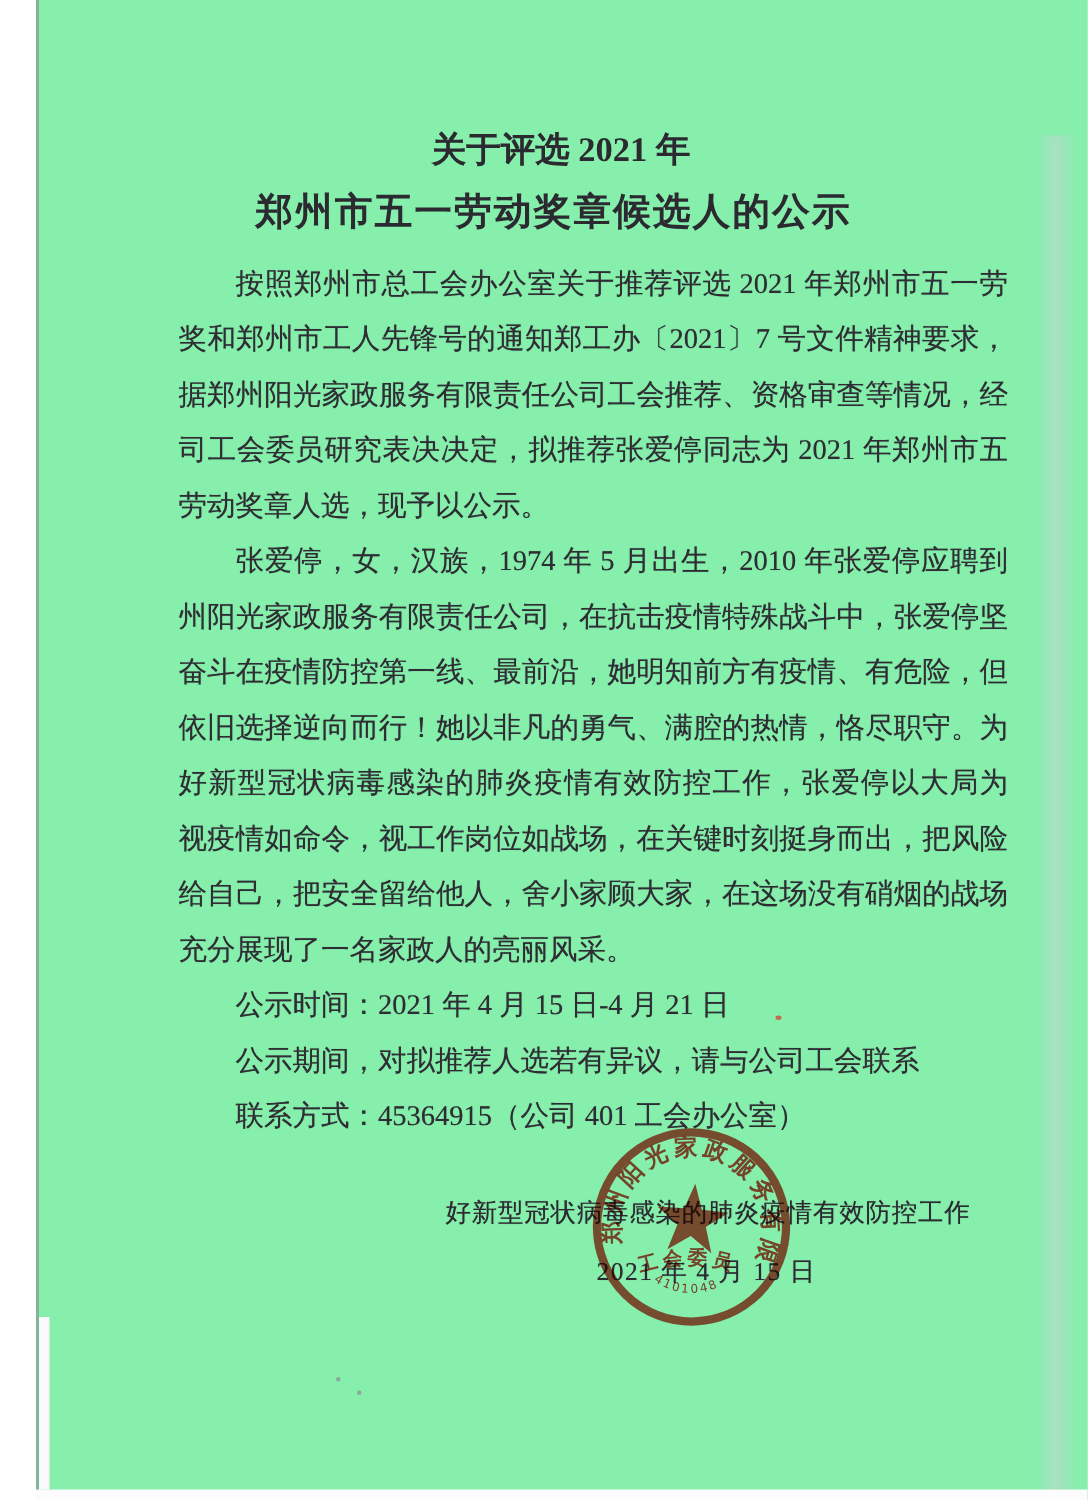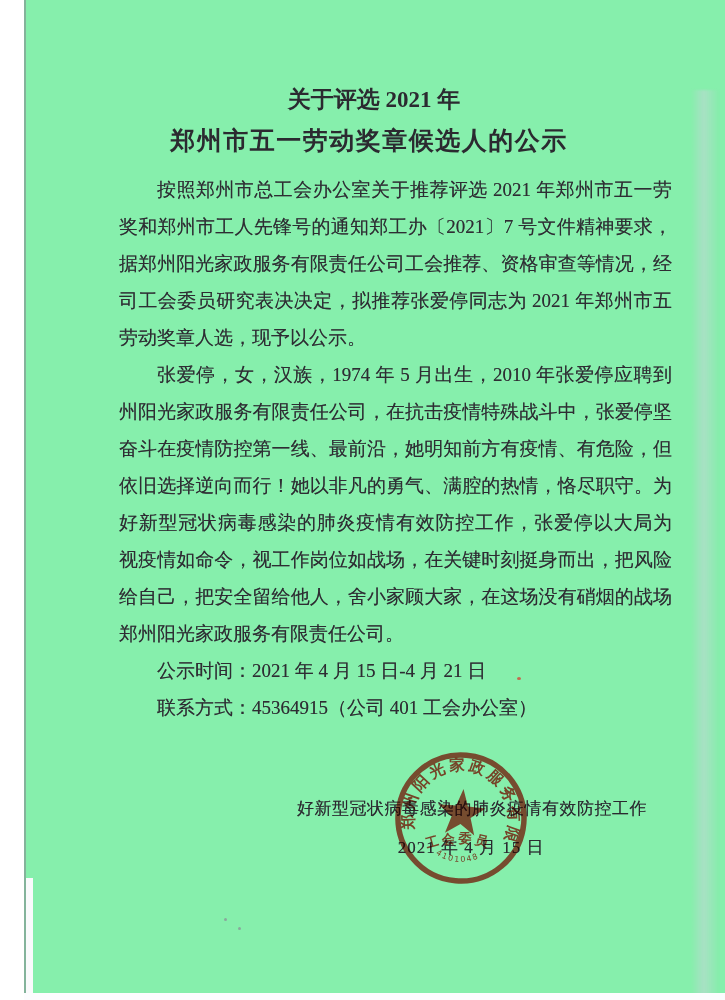--- a/index.html
+++ b/index.html
@@ -82,22 +82,23 @@
       <div class="line just">据郑州阳光家政服务有限责任公司工会推荐、资格审查等情况，经公</div>
       <div class="line just">司工会委员研究表决决定，拟推荐张爱停同志为 2021 年郑州市五一</div>
       <div class="line">劳动奖章人选，现予以公示。</div>
       <div class="line indent just">张爱停，女，汉族，1974 年 5 月出生，2010 年张爱停应聘到郑</div>
       <div class="line just">州阳光家政服务有限责任公司，在抗击疫情特殊战斗中，张爱停坚守</div>
       <div class="line just">奋斗在疫情防控第一线、最前沿，她明知前方有疫情、有危险，但她</div>
       <div class="line just">依旧选择逆向而行！她以非凡的勇气、满腔的热情，恪尽职守。为做</div>
       <div class="line just">好新型冠状病毒感染的肺炎疫情有效防控工作，张爱停以大局为重，</div>
       <div class="line just">视疫情如命令，视工作岗位如战场，在关键时刻挺身而出，把风险留</div>
       <div class="line just">给自己，把安全留给他人，舍小家顾大家，在这场没有硝烟的战场上</div>
-      <div class="line">郑州阳光家政服务有限责任公司。</div>
+      <div class="line">充分展现了一名家政人的亮丽风采。</div>
       <div class="line indent">公示时间：2021 年 4 月 15 日-4 月 21 日</div>
+      <div class="line indent">公示期间，对拟推荐人选若有异议，请与公司工会联系</div>
       <div class="line indent">联系方式：45364915（公司 401 工会办公室）</div>
     </div>
 
   <div class="sig sig-org">好新型冠状病毒感染的肺炎疫情有效防控工作</div>
   <div class="sig sig-date">2021 年 4 月 15 日</div>
 
   <svg class="seal" viewBox="0 0 136 136" xmlns="http://www.w3.org/2000/svg">
     <defs>
       <path id="arc-company" d="M 23.1 85 A 48 48 0 1 1 112.9 85" fill="none"></path>
       <path id="arc-committee" d="M 33 103 Q 68 86 103 96" fill="none"></path>

